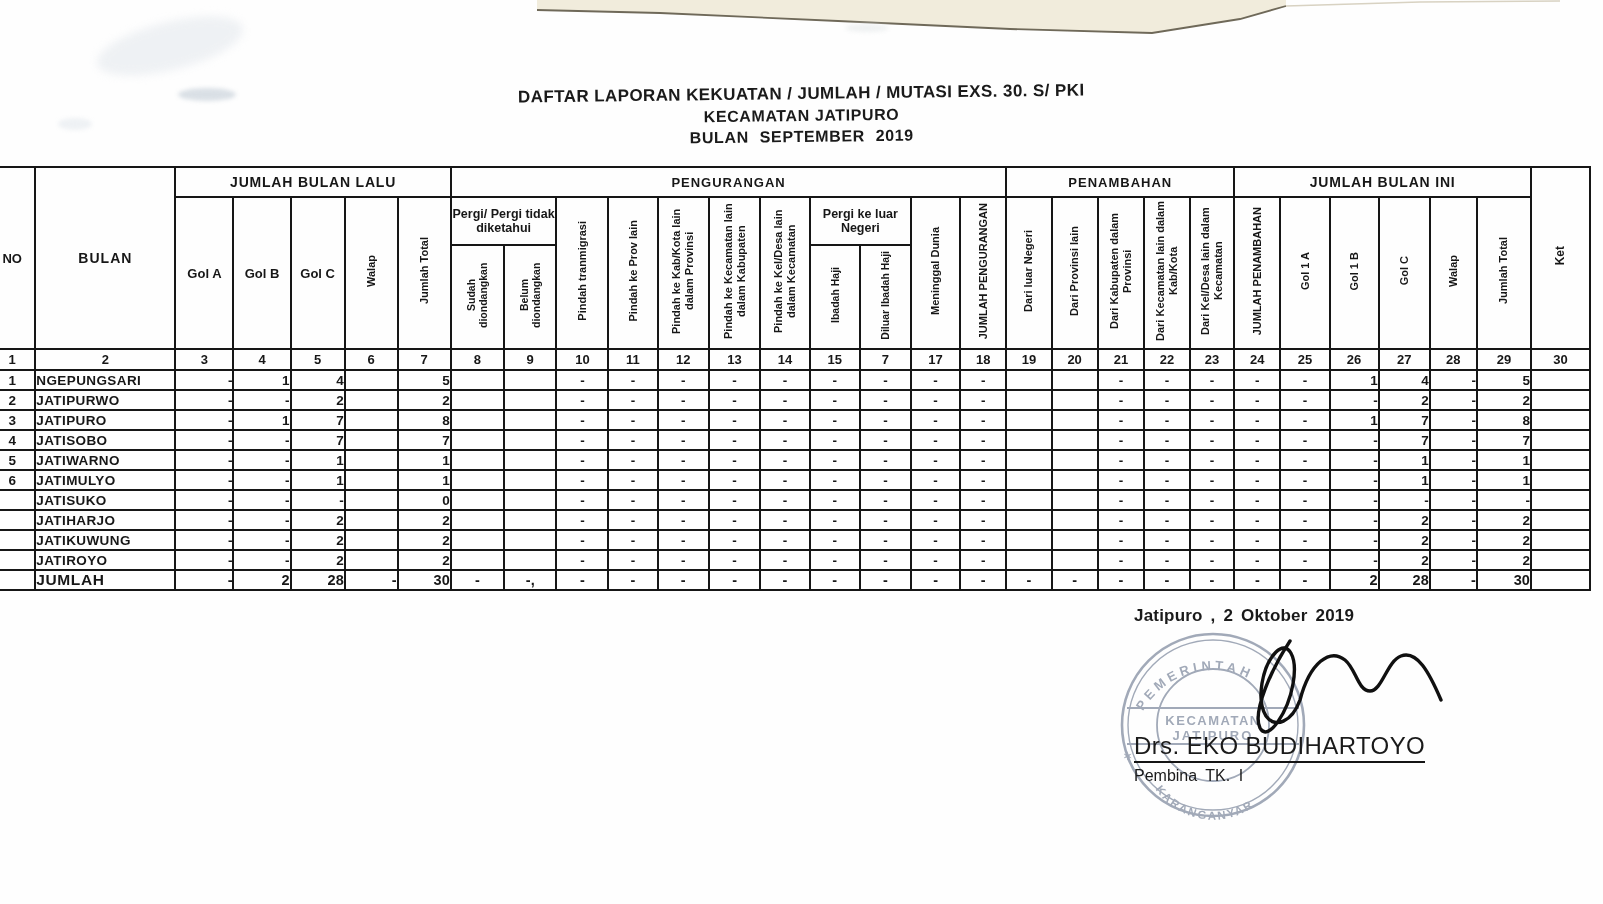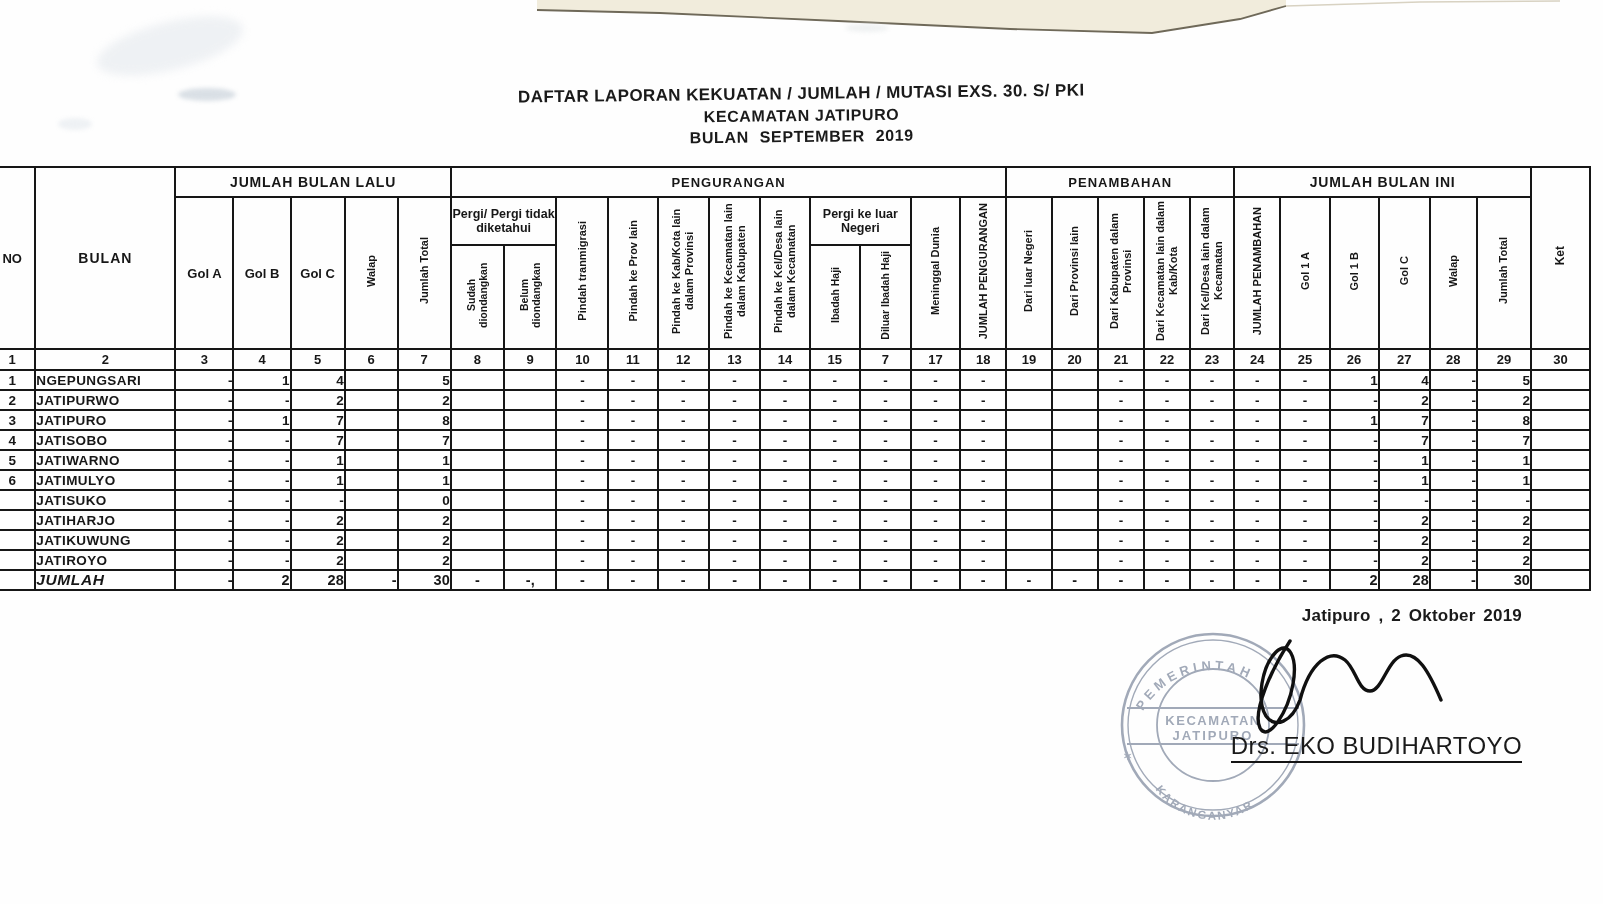--- a/index.html
+++ b/index.html
@@ -42,24 +42,24 @@
   td.cnum{font-size:13px;font-weight:bold;text-align:center;}
 
   tbody.data tr{height:20px;}
   tbody.data td{font-size:13.5px;font-weight:bold;}
   td.cno{text-align:center;font-size:13px;}
   td.cdesa{text-align:left;padding-left:4px;letter-spacing:.4px;font-size:14px;}
   td.cnumr{text-align:right;padding-right:9px;}
   td.cctr{text-align:center;}
   tr.total{height:25px;}
   tr.total td{font-size:14.5px;}
-  tr.total td.cdesa{font-style:italic;font-size:15.5px;letter-spacing:.6px;}
+  tr.total td.cdesa{font-size:15.5px;letter-spacing:.6px;}
 
   
-  .sig{position:absolute;left:1192px;top:606px;width:330px;z-index:4;text-align:right;}
+  .sig{position:absolute;left:1134px;top:606px;width:330px;z-index:4;}
   .sig .date{font-size:17px;font-weight:bold;letter-spacing:.2px;word-spacing:3px;}
   .sig .camat{font-size:17px;font-weight:bold;margin-top:5px;letter-spacing:.4px;}
   .sig .name{display:inline-block;font-size:24px;font-weight:normal;letter-spacing:.4px;
              border-bottom:2.5px solid #141414;padding-bottom:1px;margin-top:106px;}
   .sig .rank{font-size:16px;margin-top:4px;word-spacing:4px;}
   .sig .nip{font-size:17px;font-weight:bold;margin-top:3px;letter-spacing:.3px;}
 
   .sigsvg{position:absolute;left:0;top:0;z-index:3;}
   .stampsvg{position:absolute;left:1095px;top:628px;z-index:2;opacity:.8;}
   .stampsvg text{font-family:"Liberation Sans",sans-serif;font-weight:bold;fill:#8b95a7;}
@@ -574,15 +574,16 @@
   <svg class="sigsvg" width="1603" height="904">
     <path d="M 1290 641 C 1272 668 1252 712 1260 728 C 1268 743 1288 712 1293 684 C 1298 656 1288 640 1276 652
              C 1262 666 1256 700 1266 716 C 1275 729 1292 722 1300 700
              C 1310 662 1330 648 1345 660 C 1356 669 1358 691 1370 691
              C 1382 691 1387 661 1401 656 C 1417 650 1429 672 1441 700" fill="none" stroke="#101010" stroke-width="3.4" stroke-linecap="round"></path>
   </svg>
 
   <div class="sig">
     <div class="date">Jatipuro , 2 Oktober  2019</div>
     <div><span class="name">Drs. EKO BUDIHARTOYO</span></div>
+    <div class="rank">Pembina  TK. I</div>
   </div>
 
 </div>
 
 </body></html>

